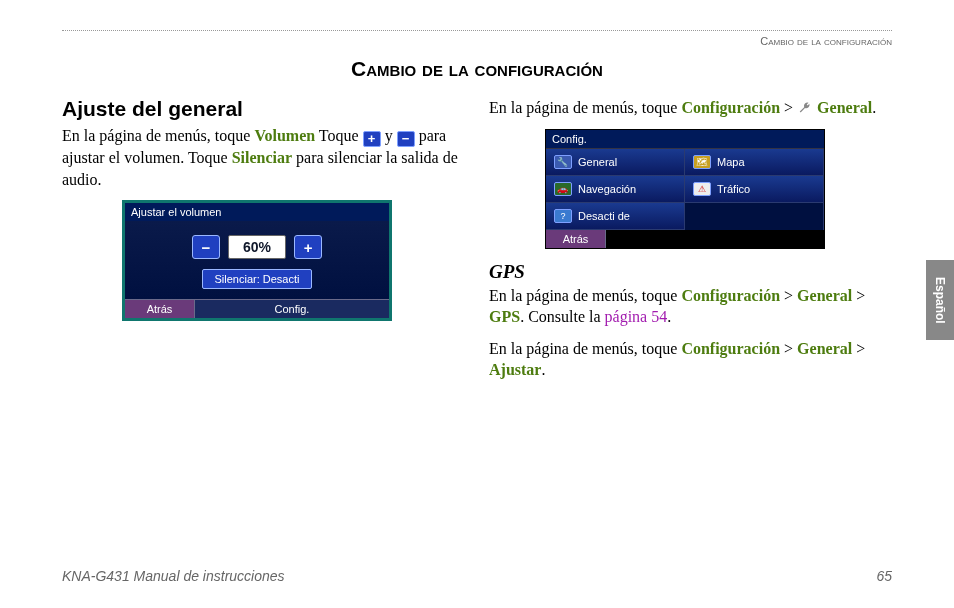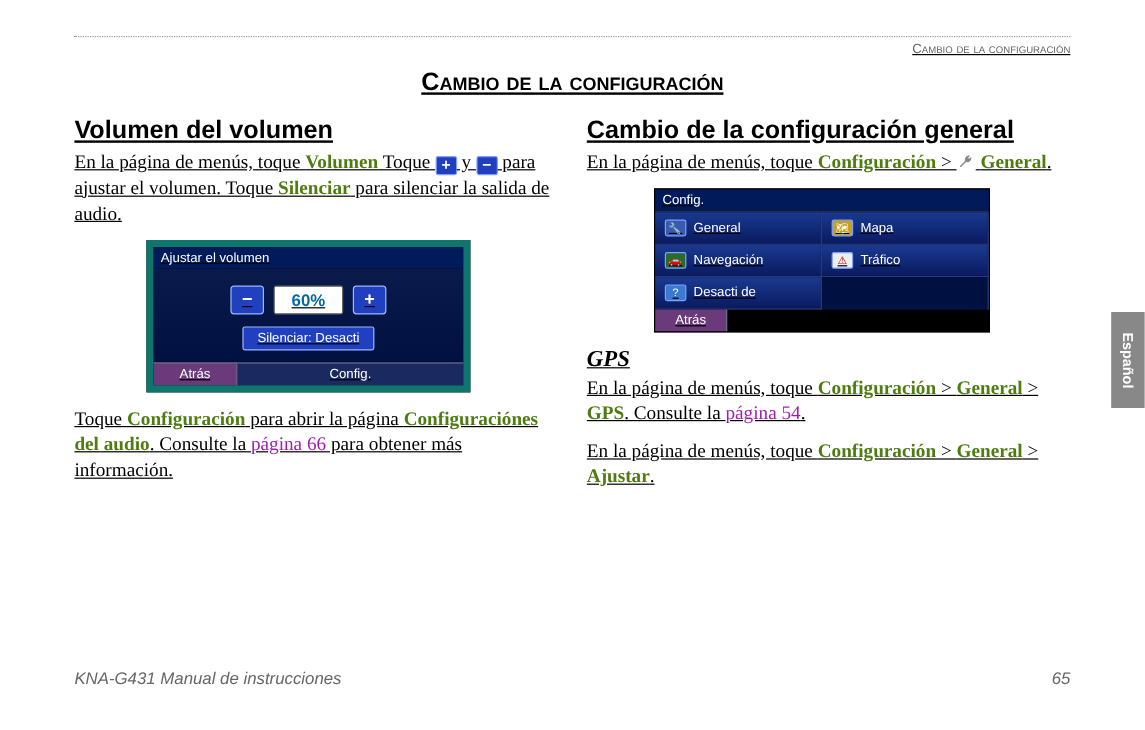--- a/index.html
+++ b/index.html
@@ -10,21 +10,20 @@
     font-family: "Times New Roman", Times, serif;
     font-size: 16px;
     color: #000;
     position: relative;
     overflow: hidden;
   }
   .page {
     padding: 30px 62px 20px 62px;
     height: 100%;
     position: relative;
-    text-decoration: underline;
   }
   .header-line {
     border-top: 1px dotted #999;
     font-family: Arial, sans-serif;
     font-size: 11px;
     font-variant: small-caps;
     color: #666;
     text-align: right;
     padding-top: 4px;
     margin-bottom: 10px;
@@ -74,21 +73,21 @@
     font-family: Arial, sans-serif;
     font-size: 13px;
     font-weight: bold;
     line-height: 14px;
     text-align: center;
     vertical-align: -2px;
   }
   
   .device {
     width: 270px;
-    border: 6px solid #0f766e;
+    border: 3px solid #0f766e;
     background: #000;
     font-family: Arial, sans-serif;
     margin: 6px 0 12px 60px;
   }
   .device-title {
     color: #fff;
     font-size: 11px;
     padding: 3px 6px;
     background: #001a5a;
   }
@@ -113,21 +112,21 @@
     border-radius: 3px;
     color: #fff;
     font-weight: bold;
     font-size: 15px;
     display: flex;
     align-items: center;
     justify-content: center;
   }
   .vol-box {
     background: #fff;
-    color: #0369a1;
+    color: #0f172a;
     font-weight: bold;
     font-size: 14px;
     padding: 3px 14px;
     border: 1px solid #666;
     border-radius: 2px;
   }
   .mute-btn {
     background: #2040c0;
     color: #fff;
     border: 1px solid #9bb8ff;
@@ -204,69 +203,65 @@
     font-family: Arial, sans-serif;
     font-size: 12px;
     font-weight: bold;
     display: flex;
     align-items: center;
     justify-content: center;
     writing-mode: vertical-rl;
   }
   .pg-footer {
     position: absolute;
-    bottom: 35px;
+    bottom: 24px;
     left: 62px;
     right: 62px;
     display: flex;
     justify-content: space-between;
     font-style: italic;
     color: #666;
     font-size: 14px;
     font-family: Arial, sans-serif;
   }
 </style>
 </head>
 <body>
 
 <div class="page">
   <div class="header-line">Cambio de la configuración</div>
   <div class="page-title">Cambio de la configuración</div>
 
   <div class="columns">
 
     <div class="col">
-      <h2>Volumen del volumen</h2>
+      <h2>Ajuste del general</h2>
       <p>
         <span>En la página de menús, toque </span><span class="kw">Volumen</span><span> Toque </span><span class="inline-icon">+</span><span> y </span><span class="inline-icon">−</span><span> para ajustar el volumen. Toque </span><span class="kw">Silenciar</span><span> para silenciar la salida de audio.</span>
       </p>
 
       <div class="device">
         <div class="device-title">Ajustar el volumen</div>
         <div class="device-body">
           <div class="vol-row">
             <div class="sq-btn">−</div>
             <div class="vol-box">60%</div>
             <div class="sq-btn">+</div>
           </div>
           <div class="mute-btn">Silenciar:  Desacti</div>
         </div>
         <div class="device-footer">
           <div class="fbtn back">Atrás</div>
           <div class="fbtn cfg">Config.</div>
         </div>
       </div>
 
-      <p>
-        <span>Toque </span><span class="kw">Configuración</span><span> para abrir la página </span><span class="kw">Configuraciónes del audio</span><span>. Consulte la </span><span class="kwlink">página 66</span><span> para obtener más información.</span>
-      </p>
     </div>
 
     <div class="col">
-      <h2>Cambio de la configuración general</h2>
       <p>
         <span>En la página de menús, toque </span><span class="kw">Configuración</span><span> &gt; </span><svg class="wrench-icon" viewBox="0 0 16 16">
             <path d="M13 3a4 4 0 0 1-5 5L3 13l-1-1 5-5a4 4 0 0 1 5-5l-2 2 1 1 2-2z" fill="#888"></path>
           </svg> <span class="kw">General</span><span>.</span>
       </p>
 
       <div class="device2">
         <div class="device-title">Config.</div>
         <div class="cfg-grid">
           <div class="cfg-cell">

